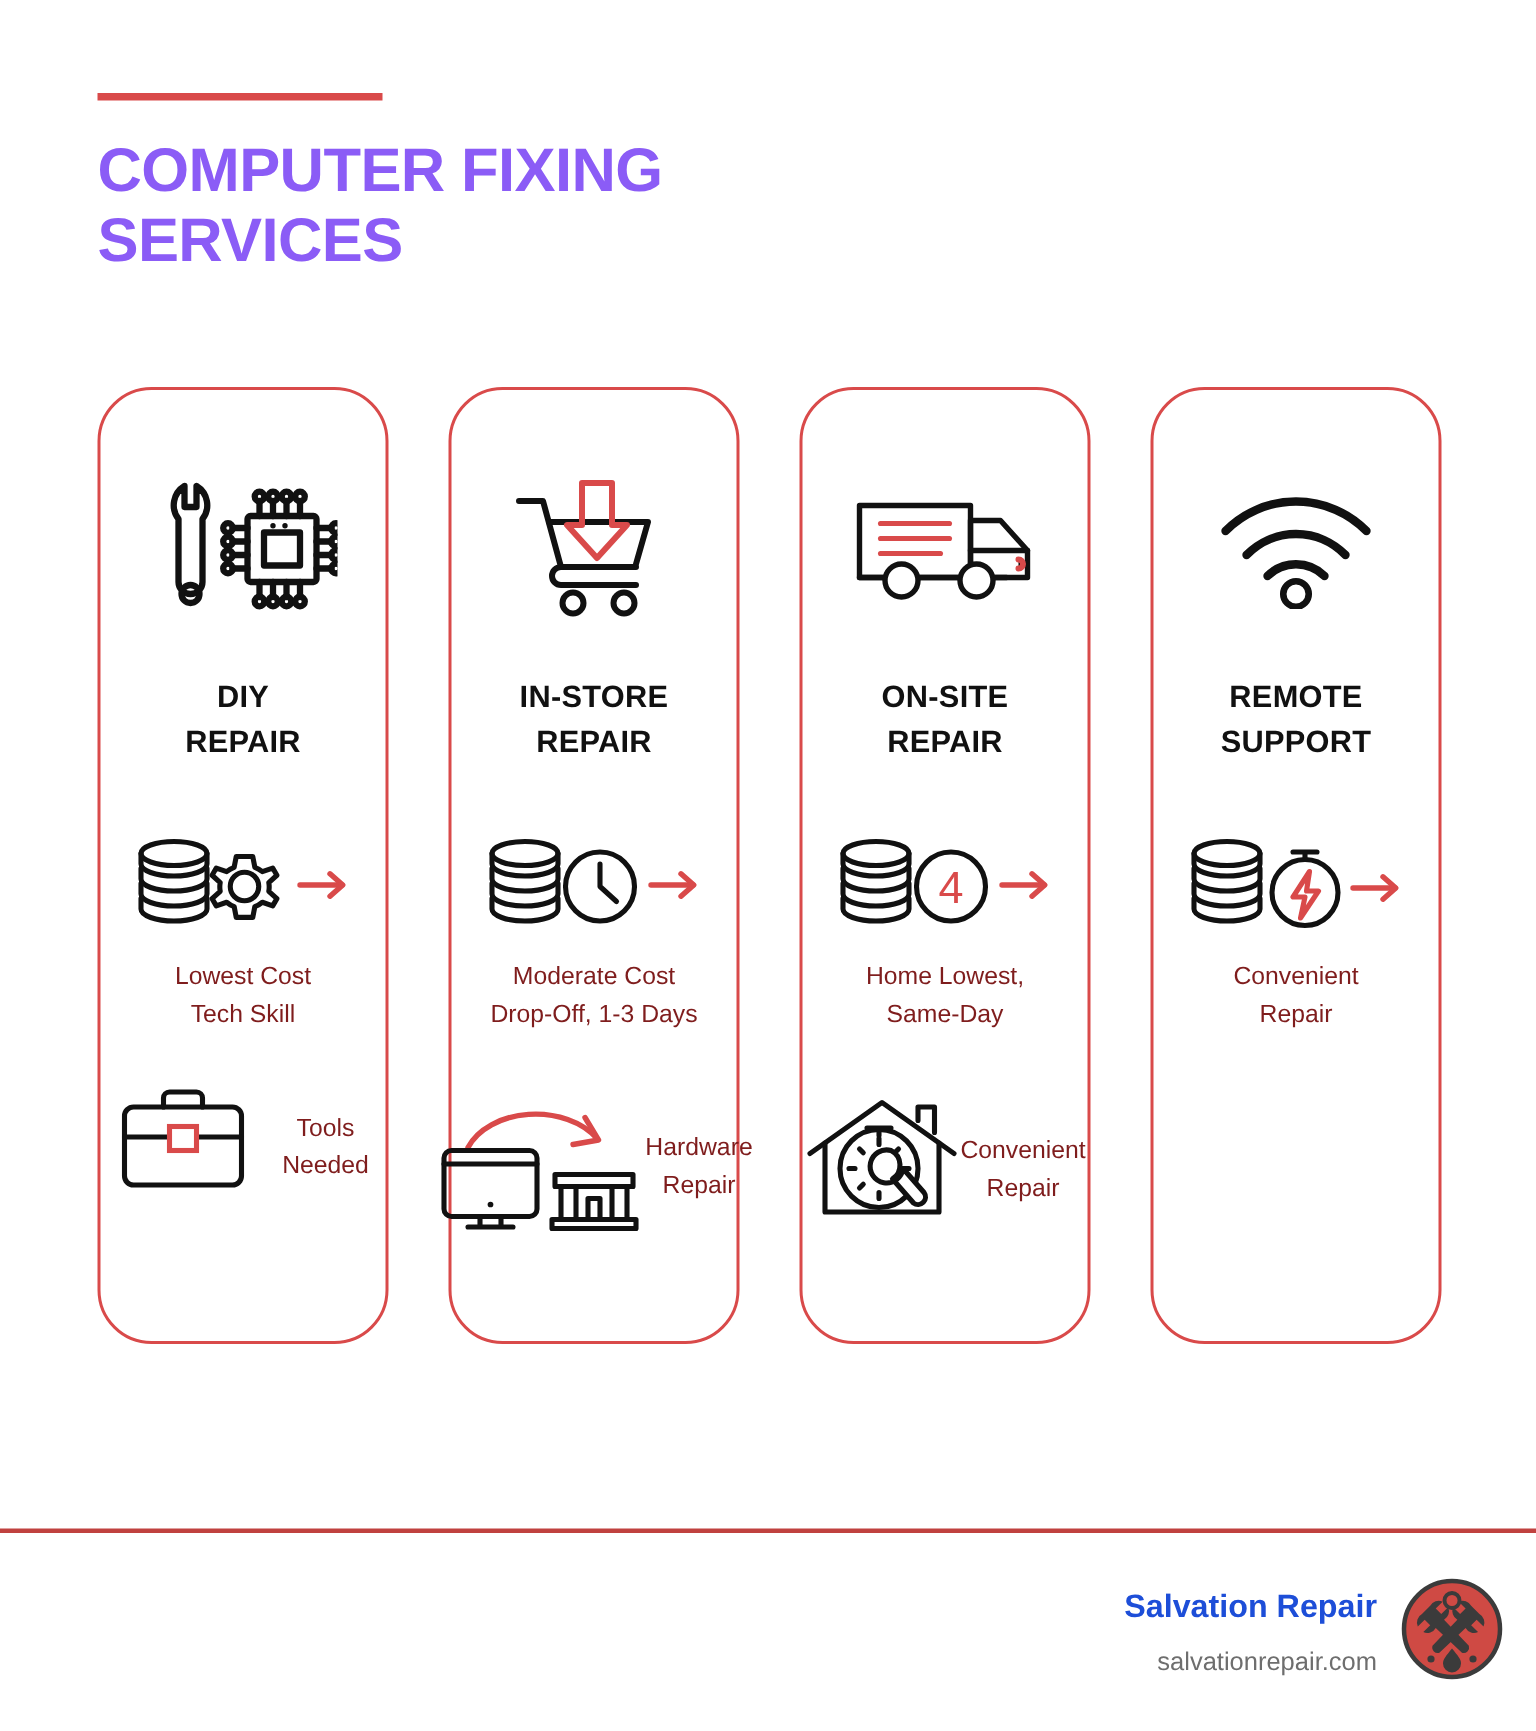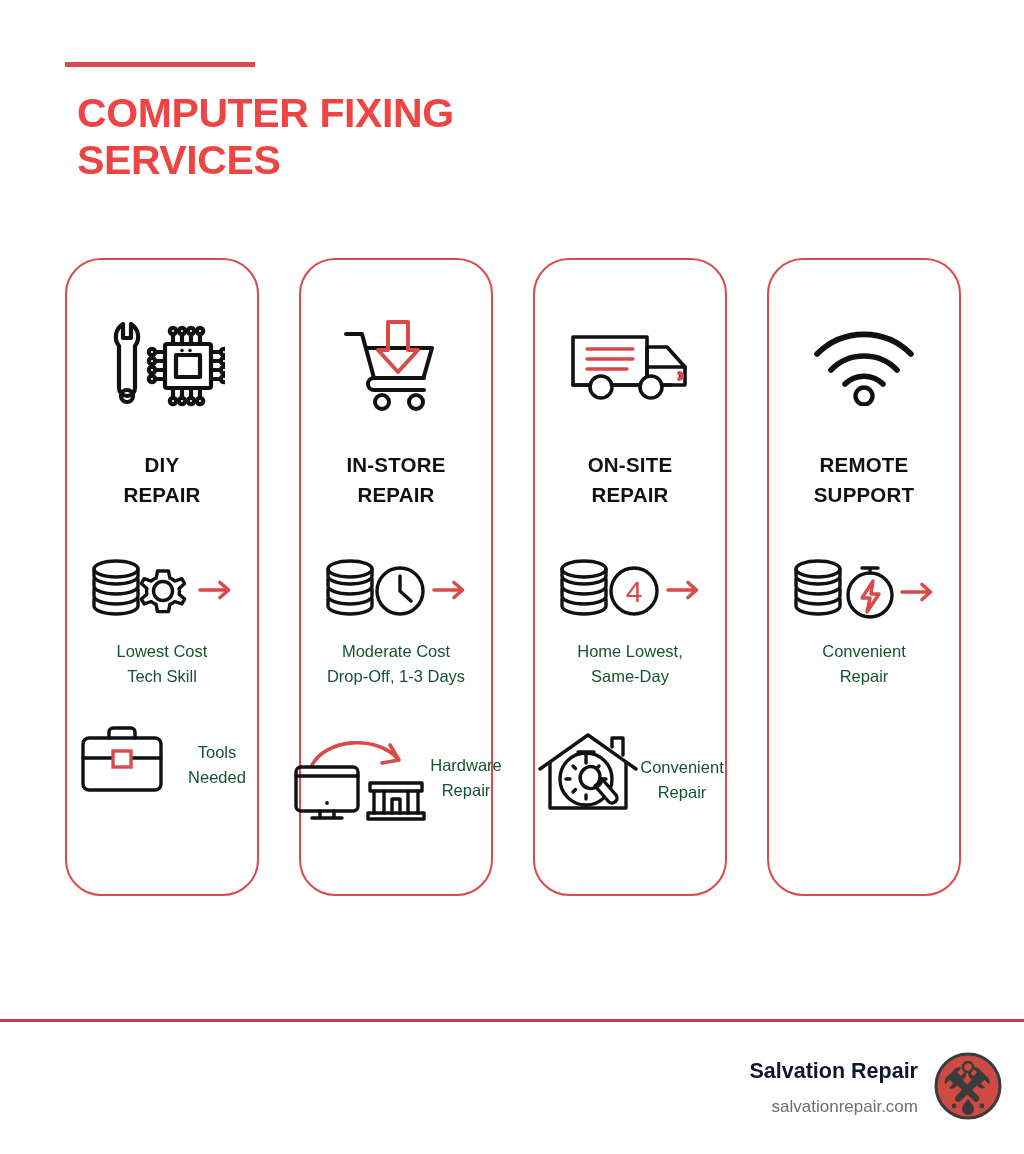--- a/index.html
+++ b/index.html
@@ -27,22 +27,22 @@
     width: 190px;
     height: 5px;
     background: #d94a4a;
     margin-bottom: 23px;
   }
   .page-title {
     font-size: 41px;
     font-weight: bold;
     line-height: 1.15;
     letter-spacing: -0.4px;
-    color: #ef4444;
-    margin: 12px;
+    color: #8b5cf6;
+    margin: 0;
     white-space: pre-line;
   }
 
   
   .cards {
     position: absolute;
     left: 65px;
     top: 258px;
     width: 896px;
     height: 640px;
@@ -87,21 +87,21 @@
   .slot-bot {
     margin-top: 34px;
     display: flex;
     flex-direction: row;
     align-items: center;
   }
   .caption {
     font-size: 16.5px;
     text-align: center;
     line-height: 1.5;
-    color: #14532d;
+    color: #7f1d1d;
     white-space: pre-line;
     margin-top: 12px;
   }
   .icon-row {
     display: flex;
     align-items: center;
     justify-content: center;
     height: 72px;
   }
 
@@ -121,21 +121,21 @@
     display: flex;
     align-items: center;
     gap: 16px;
   }
   .footer-text {
     text-align: right;
   }
   .brand-name {
     font-size: 21.5px;
     font-weight: bold;
-    color: #0f172a;
+    color: #1d4ed8;
     line-height: 1.25;
   }
   .brand-url {
     font-size: 17px;
     color: #6e6e6e;
     line-height: 1.3;
     margin-top: 12px;
   }
 </style>
 </head>

